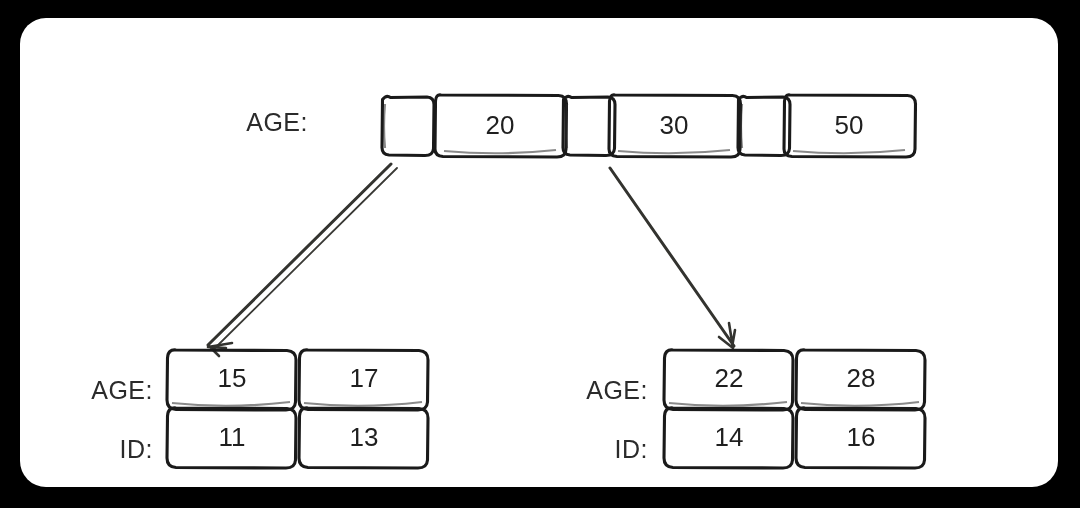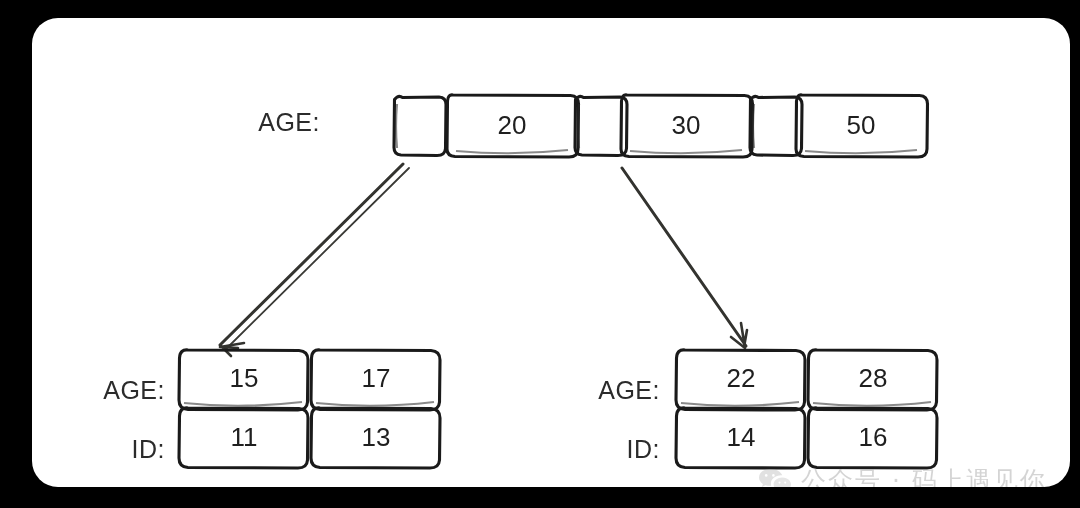--- a/index.html
+++ b/index.html
@@ -21,21 +21,20 @@
 
   #card {
     position: absolute;
     left: 20px;
     top: 18px;
     width: 1038px;
     height: 469px;
     background: #ffffff;
     border-radius: 26px;
     overflow: hidden;
-    margin-left: 12px;
   }
 
   #diagram {
     position: absolute;
     left: 0;
     top: 0;
     width: 1038px;
     height: 469px;
     display: block;
   }
@@ -222,28 +221,15 @@
         </g>
 
         <g>
           <path d="M785 390 q-8 -1 -8.5 8 l-0.5 42 q0 9 9 9.5 l110 0.5 q9 0 9.5 -8 l0.5 -42 q0 -9 -9 -9.5 z" fill="#A8EFAE" class="box-outline"></path>
           <text class="cell-value" x="841" y="419">16</text>
         </g>
       </g>
 
     </svg>
 
-    <div id="watermark">
-      <div class="wechat-badge">
-        <svg viewBox="0 0 34 28" width="34" height="28">
-          <path d="M12 2 C5.5 2 1 6 1 10.6 c0 2.6 1.5 4.9 3.9 6.4 l-1 3 3.4 -1.8 c1.5 .4 3 .6 4.7 .6 .4 0 .8 0 1.2 -.05 -.2 -.7 -.3 -1.4 -.3 -2.1 0 -4.6 4.5 -8.3 10.1 -8.3 .4 0 .8 0 1.2 .06 C23.2 4.8 18.2 2 12 2 z" fill="#b9b9b9"></path>
-          <circle cx="8.2" cy="8.4" r="1.3" fill="#ffffff"></circle>
-          <circle cx="15.4" cy="8.4" r="1.3" fill="#ffffff"></circle>
-          <path d="M33 17.4 c0 -3.8 -3.9 -6.9 -8.7 -6.9 -4.8 0 -8.7 3.1 -8.7 6.9 0 3.8 3.9 6.9 8.7 6.9 1.2 0 2.3 -.2 3.3 -.5 l2.9 1.5 -.8 -2.5 c2 -1.2 3.3 -3.2 3.3 -5.4 z" fill="#c4c4c4"></path>
-          <circle cx="21.5" cy="15.6" r="1.05" fill="#ffffff"></circle>
-          <circle cx="27.2" cy="15.6" r="1.05" fill="#ffffff"></circle>
-        </svg>
-      </div>
-      <span class="wm-text">公众号 · 码上遇见你</span>
-    </div>
 
   </div>
 </div>
 
 </body></html>

